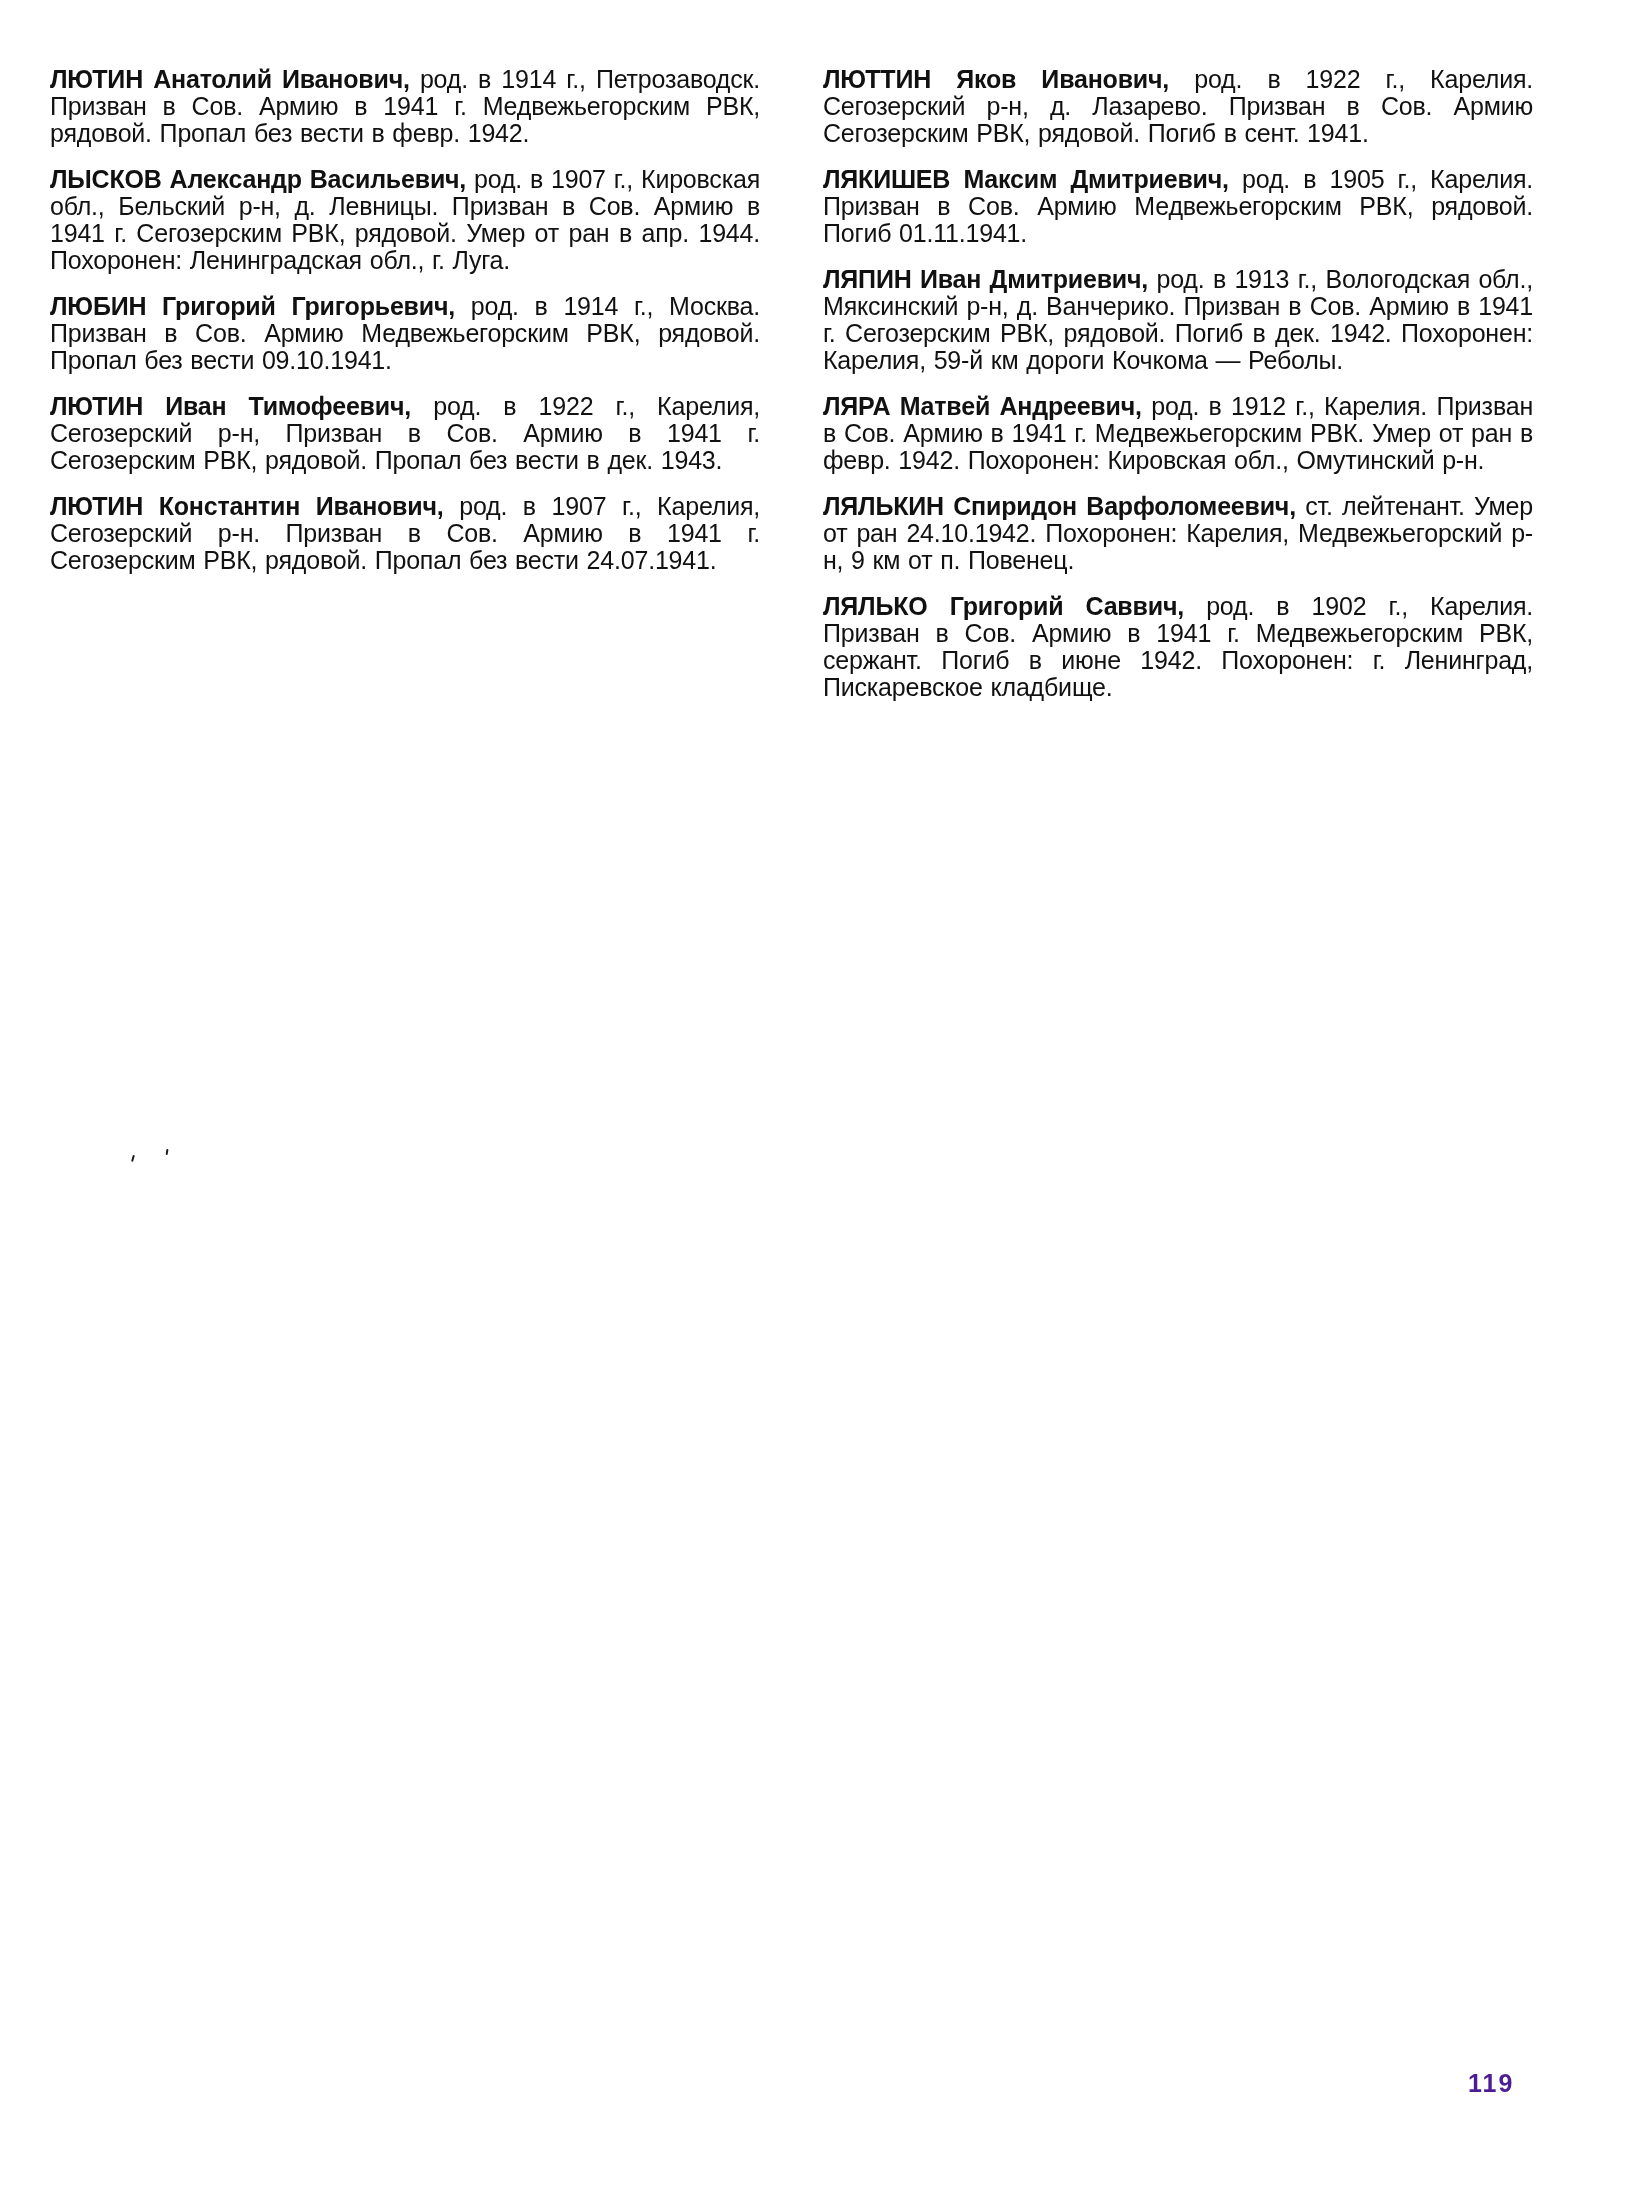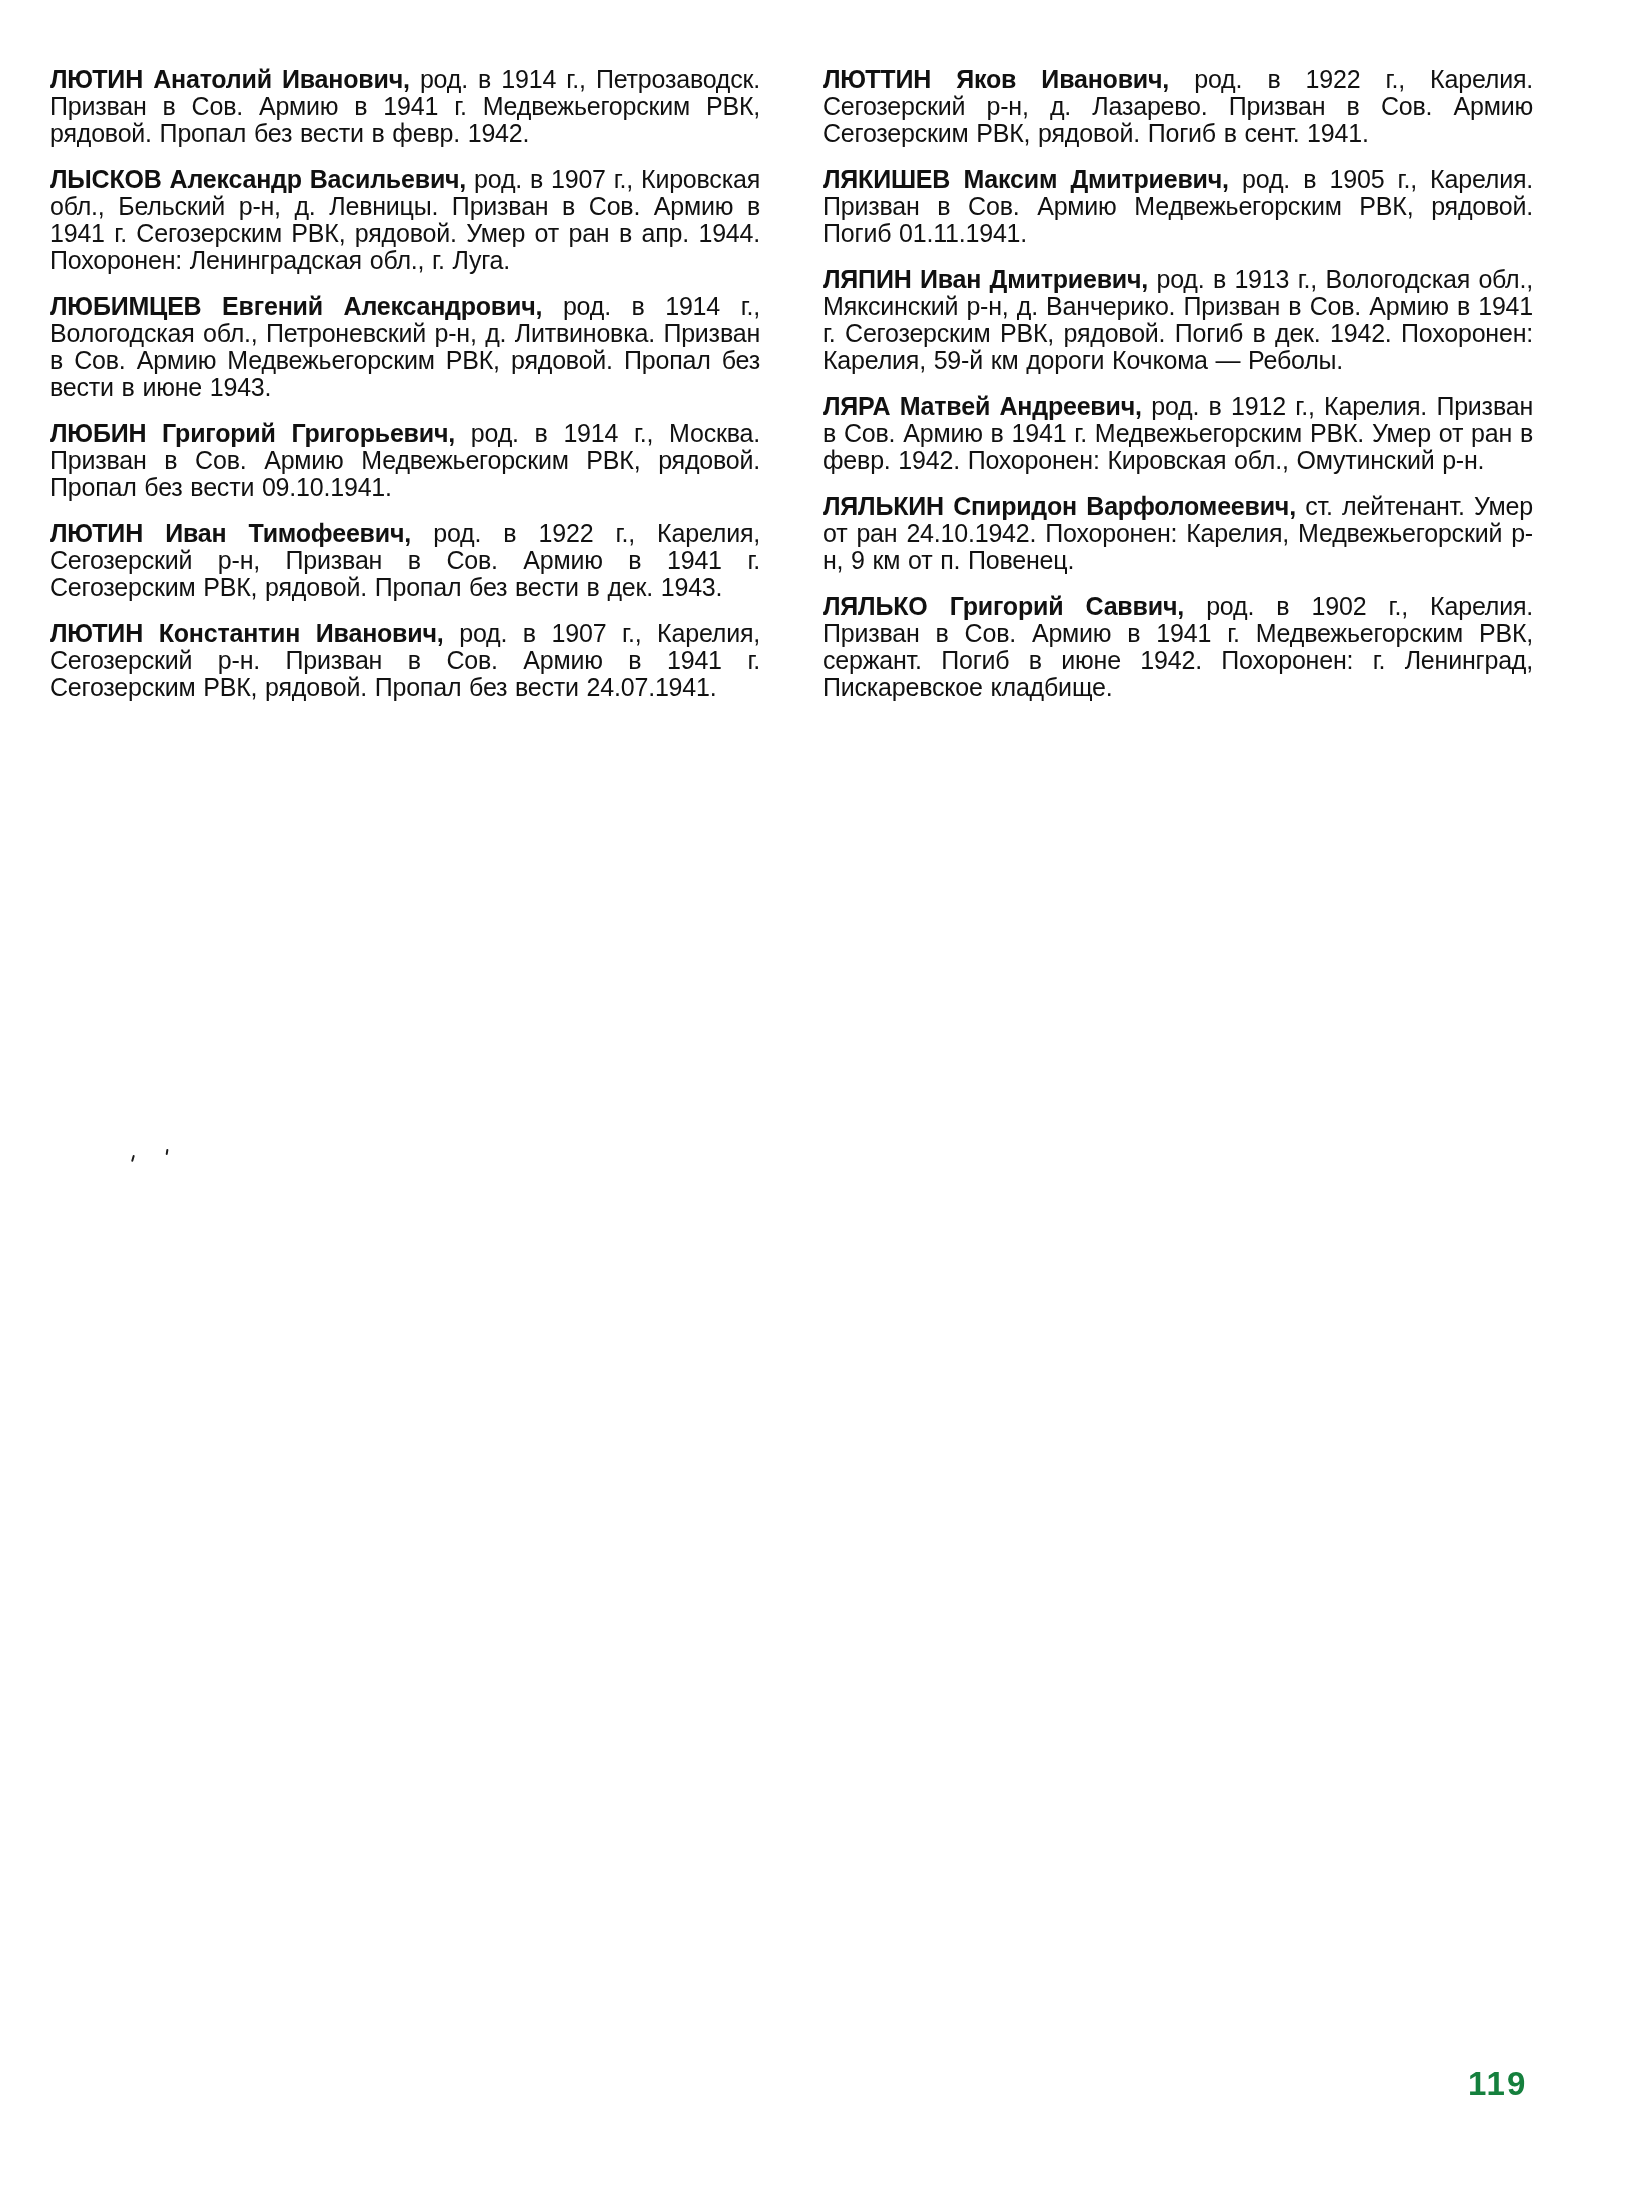--- a/index.html
+++ b/index.html
@@ -39,43 +39,42 @@
   }
   .entry:last-child { margin-bottom: 16px; }
   .nm {
     font-weight: bold;
     letter-spacing: -0.2px;
   }
   .pageno {
     position: absolute;
     left: 1468px;
     top: 2070px;
-    font-size: 33px;
+    font-size: 25px;
     line-height: 27px;
     font-weight: bold;
     letter-spacing: 2px;
-    color: #15803d;
+    color: #4c1d95;
   }
   .speck {
     position: absolute;
     background: #1c1c1c;
     border-radius: 1px;
   }
   .speck-1 { left: 166px; top: 1149px; width: 2.4px; height: 6.4px; transform: rotate(9deg); }
   .speck-2 { left: 132px; top: 1155px; width: 2.4px; height: 6.8px; transform: rotate(16deg); }
 </style>
 </head>
 <body>
 
 <div class="page">
 
   <div class="col col-left" id="col-left">
       <p class="entry"><span class="nm">ЛЮТИН Анатолий Иванович,</span> <span>род. в 1914 г., Петрозаводск. Призван в Сов. Армию в 1941 г. Медвежьегорским РВК, рядовой. Пропал без вести в февр. 1942.</span></p>
       <p class="entry"><span class="nm">ЛЫСКОВ Александр Васильевич,</span> <span>род. в 1907 г., Кировская обл., Бельский р-н, д. Левницы. Призван в Сов. Армию в 1941 г. Сегозерским РВК, рядовой. Умер от ран в апр. 1944. Похоронен: Ленинградская обл., г. Луга.</span></p>
-      <p class="entry"><span class="nm">ЛЮБИМЦЕВ Евгений Александрович,</span> <span>род. в 1914 г., Вологодская обл., Петроневский р-н, д. Литвиновка. Призван в Сов. Армию Медвежьегорским РВК, рядовой. Пропал без вести в июне 1943.</span></p>
       <p class="entry"><span class="nm">ЛЮБИН Григорий Григорьевич,</span> <span>род. в 1914 г., Москва. Призван в Сов. Армию Медвежьегорским РВК, рядовой. Пропал без вести 09.10.1941.</span></p>
       <p class="entry"><span class="nm">ЛЮТИН Иван Тимофеевич,</span> <span>род. в 1922 г., Карелия, Сегозерский р-н, Призван в Сов. Армию в 1941 г. Сегозерским РВК, рядовой. Пропал без вести в дек. 1943.</span></p>
       <p class="entry"><span class="nm">ЛЮТИН Константин Иванович,</span> <span>род. в 1907 г., Карелия, Сегозерский р-н. Призван в Сов. Армию в 1941 г. Сегозерским РВК, рядовой. Пропал без вести 24.07.1941.</span></p>
     </div>
 
   <div class="col col-right" id="col-right">
       <p class="entry"><span class="nm">ЛЮТТИН Яков Иванович,</span> <span>род. в 1922 г., Карелия. Сегозерский р-н, д. Лазарево. Призван в Сов. Армию Сегозерским РВК, рядовой. Погиб в сент. 1941.</span></p>
       <p class="entry"><span class="nm">ЛЯКИШЕВ Максим Дмитриевич,</span> <span>род. в 1905 г., Карелия. Призван в Сов. Армию Медвежьегорским РВК, рядовой. Погиб 01.11.1941.</span></p>
       <p class="entry"><span class="nm">ЛЯПИН Иван Дмитриевич,</span> <span>род. в 1913 г., Вологодская обл., Мяксинский р-н, д. Ванчерико. Призван в Сов. Армию в 1941 г. Сегозерским РВК, рядовой. Погиб в дек. 1942. Похоронен: Карелия, 59-й км дороги Кочкома — Реболы.</span></p>
       <p class="entry"><span class="nm">ЛЯРА Матвей Андреевич,</span> <span>род. в 1912 г., Карелия. Призван в Сов. Армию в 1941 г. Медвежьегорским РВК. Умер от ран в февр. 1942. Похоронен: Кировская обл., Омутинский р-н.</span></p>

